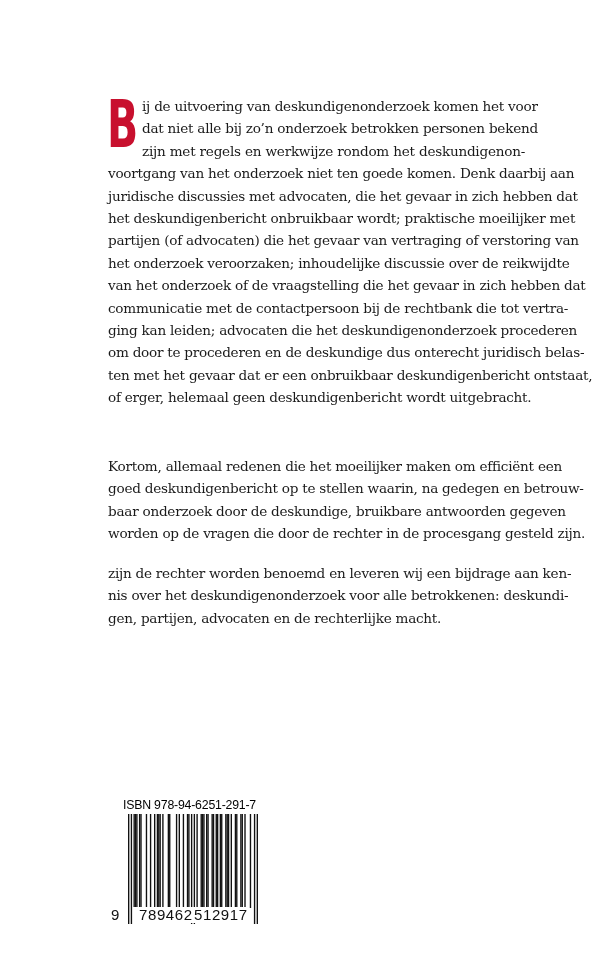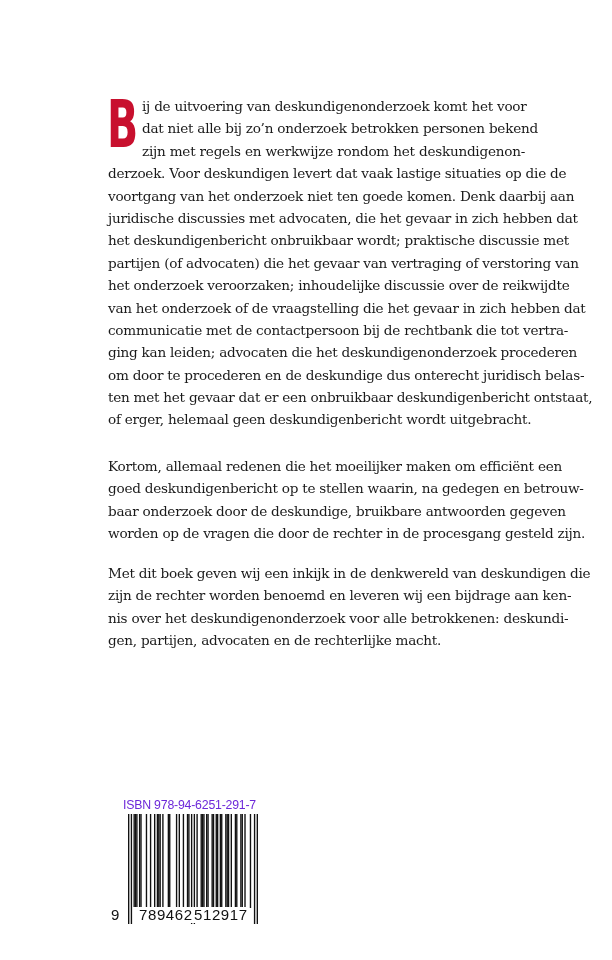--- a/index.html
+++ b/index.html
@@ -20,21 +20,21 @@
   .dropcap {
     position: absolute; left: -1px; top: 4px; width: 25px; height: 52px;
     font-family: "DejaVu Sans", "Liberation Sans", sans-serif;
     font-weight: bold; font-size: 66px; line-height: 52px;
     color: #c8102e; transform: scaleX(0.62); transform-origin: left top;
     letter-spacing: 0;
   }
   .barcode-wrap { position: absolute; left: 108px; top: 796px; width: 160px; height: 132px; background:#fff; }
   .isbn-label {
     position: absolute; left: 15px; top: 2px;
-    font-family: "Liberation Sans", "DejaVu Sans", sans-serif; font-size: 12.3px; color: #6d28d9;
+    font-family: "Liberation Sans", "DejaVu Sans", sans-serif; font-size: 12.3px; color: #000000;
     letter-spacing: -0.2px; white-space: nowrap;
   }
   .bars { position: absolute; left: 20px; top: 18px; height: 110px; width: 130px; }
   .bars svg { display: block; }
   .ean-digits {
     position: absolute; top: 111px; font-family: "Liberation Sans", "DejaVu Sans", sans-serif;
     font-size: 15px; color: #111; background: #fff; line-height: 16px; letter-spacing: 0.6px;
   }
   .ean-first { left: 3px; background: transparent; }
   .ean-left { left: 25px; padding: 0 6px; }
@@ -42,46 +42,44 @@
 </style>
 </head>
 <body>
 
 <div class="page">
 
   <div class="body-text" style="top:95px;">
 
     <div class="para" style="top:0px;">
       <div class="dropcap">B</div>
-      <span class="line indent">ij de uitvoering van deskundigenonderzoek komt het voor</span>
+      <span class="line indent">ij de uitvoering van deskundigenonderzoek komen het voor</span>
       <span class="line indent">dat niet alle bij zo’n onderzoek betrokken personen bekend</span>
       <span class="line indent">zijn met regels en werkwijze rondom het deskundigenon-</span>
-      <span class="line">derzoek. Voor deskundigen levert dat vaak lastige situaties op die de</span>
       <span class="line">voortgang van het onderzoek niet ten goede komen. Denk daarbij aan</span>
       <span class="line">juridische discussies met advocaten, die het gevaar in zich hebben dat</span>
-      <span class="line">het deskundigenbericht onbruikbaar wordt; praktische discussie met</span>
+      <span class="line">het deskundigenbericht onbruikbaar wordt; praktische moeilijker met</span>
       <span class="line">partijen (of advocaten) die het gevaar van vertraging of verstoring van</span>
       <span class="line">het onderzoek veroorzaken; inhoudelijke discussie over de reikwijdte</span>
       <span class="line">van het onderzoek of de vraagstelling die het gevaar in zich hebben dat</span>
       <span class="line">communicatie met de contactpersoon bij de rechtbank die tot vertra-</span>
       <span class="line">ging kan leiden; advocaten die het deskundigenonderzoek procederen</span>
       <span class="line">om door te procederen en de deskundige dus onterecht juridisch belas-</span>
       <span class="line">ten met het gevaar dat er een onbruikbaar deskundigenbericht ontstaat,</span>
       <span class="line last">of erger, helemaal geen deskundigenbericht wordt uitgebracht.</span>
     </div>
 
     <div class="para" style="top:360px;">
       <span class="line">Kortom, allemaal redenen die het moeilijker maken om efficiënt een</span>
       <span class="line">goed deskundigenbericht op te stellen waarin, na gedegen en betrouw-</span>
       <span class="line">baar onderzoek door de deskundige, bruikbare antwoorden gegeven</span>
       <span class="line last">worden op de vragen die door de rechter in de procesgang gesteld zijn.</span>
     </div>
 
     <div class="para" style="top:467px;">
-      <span class="line">Met dit boek geven wij een inkijk in de denkwereld van deskundigen die</span>
       <span class="line">zijn de rechter worden benoemd en leveren wij een bijdrage aan ken-</span>
       <span class="line">nis over het deskundigenonderzoek voor alle betrokkenen: deskundi-</span>
       <span class="line last">gen, partijen, advocaten en de rechterlijke macht.</span>
     </div>
   </div>
 
   <div class="barcode-wrap">
     <div class="isbn-label">ISBN 978-94-6251-291-7</div>
     <div class="bars">
       <svg id="ean-svg" width="130" height="110" viewBox="0 0 95 110" preserveAspectRatio="none">

